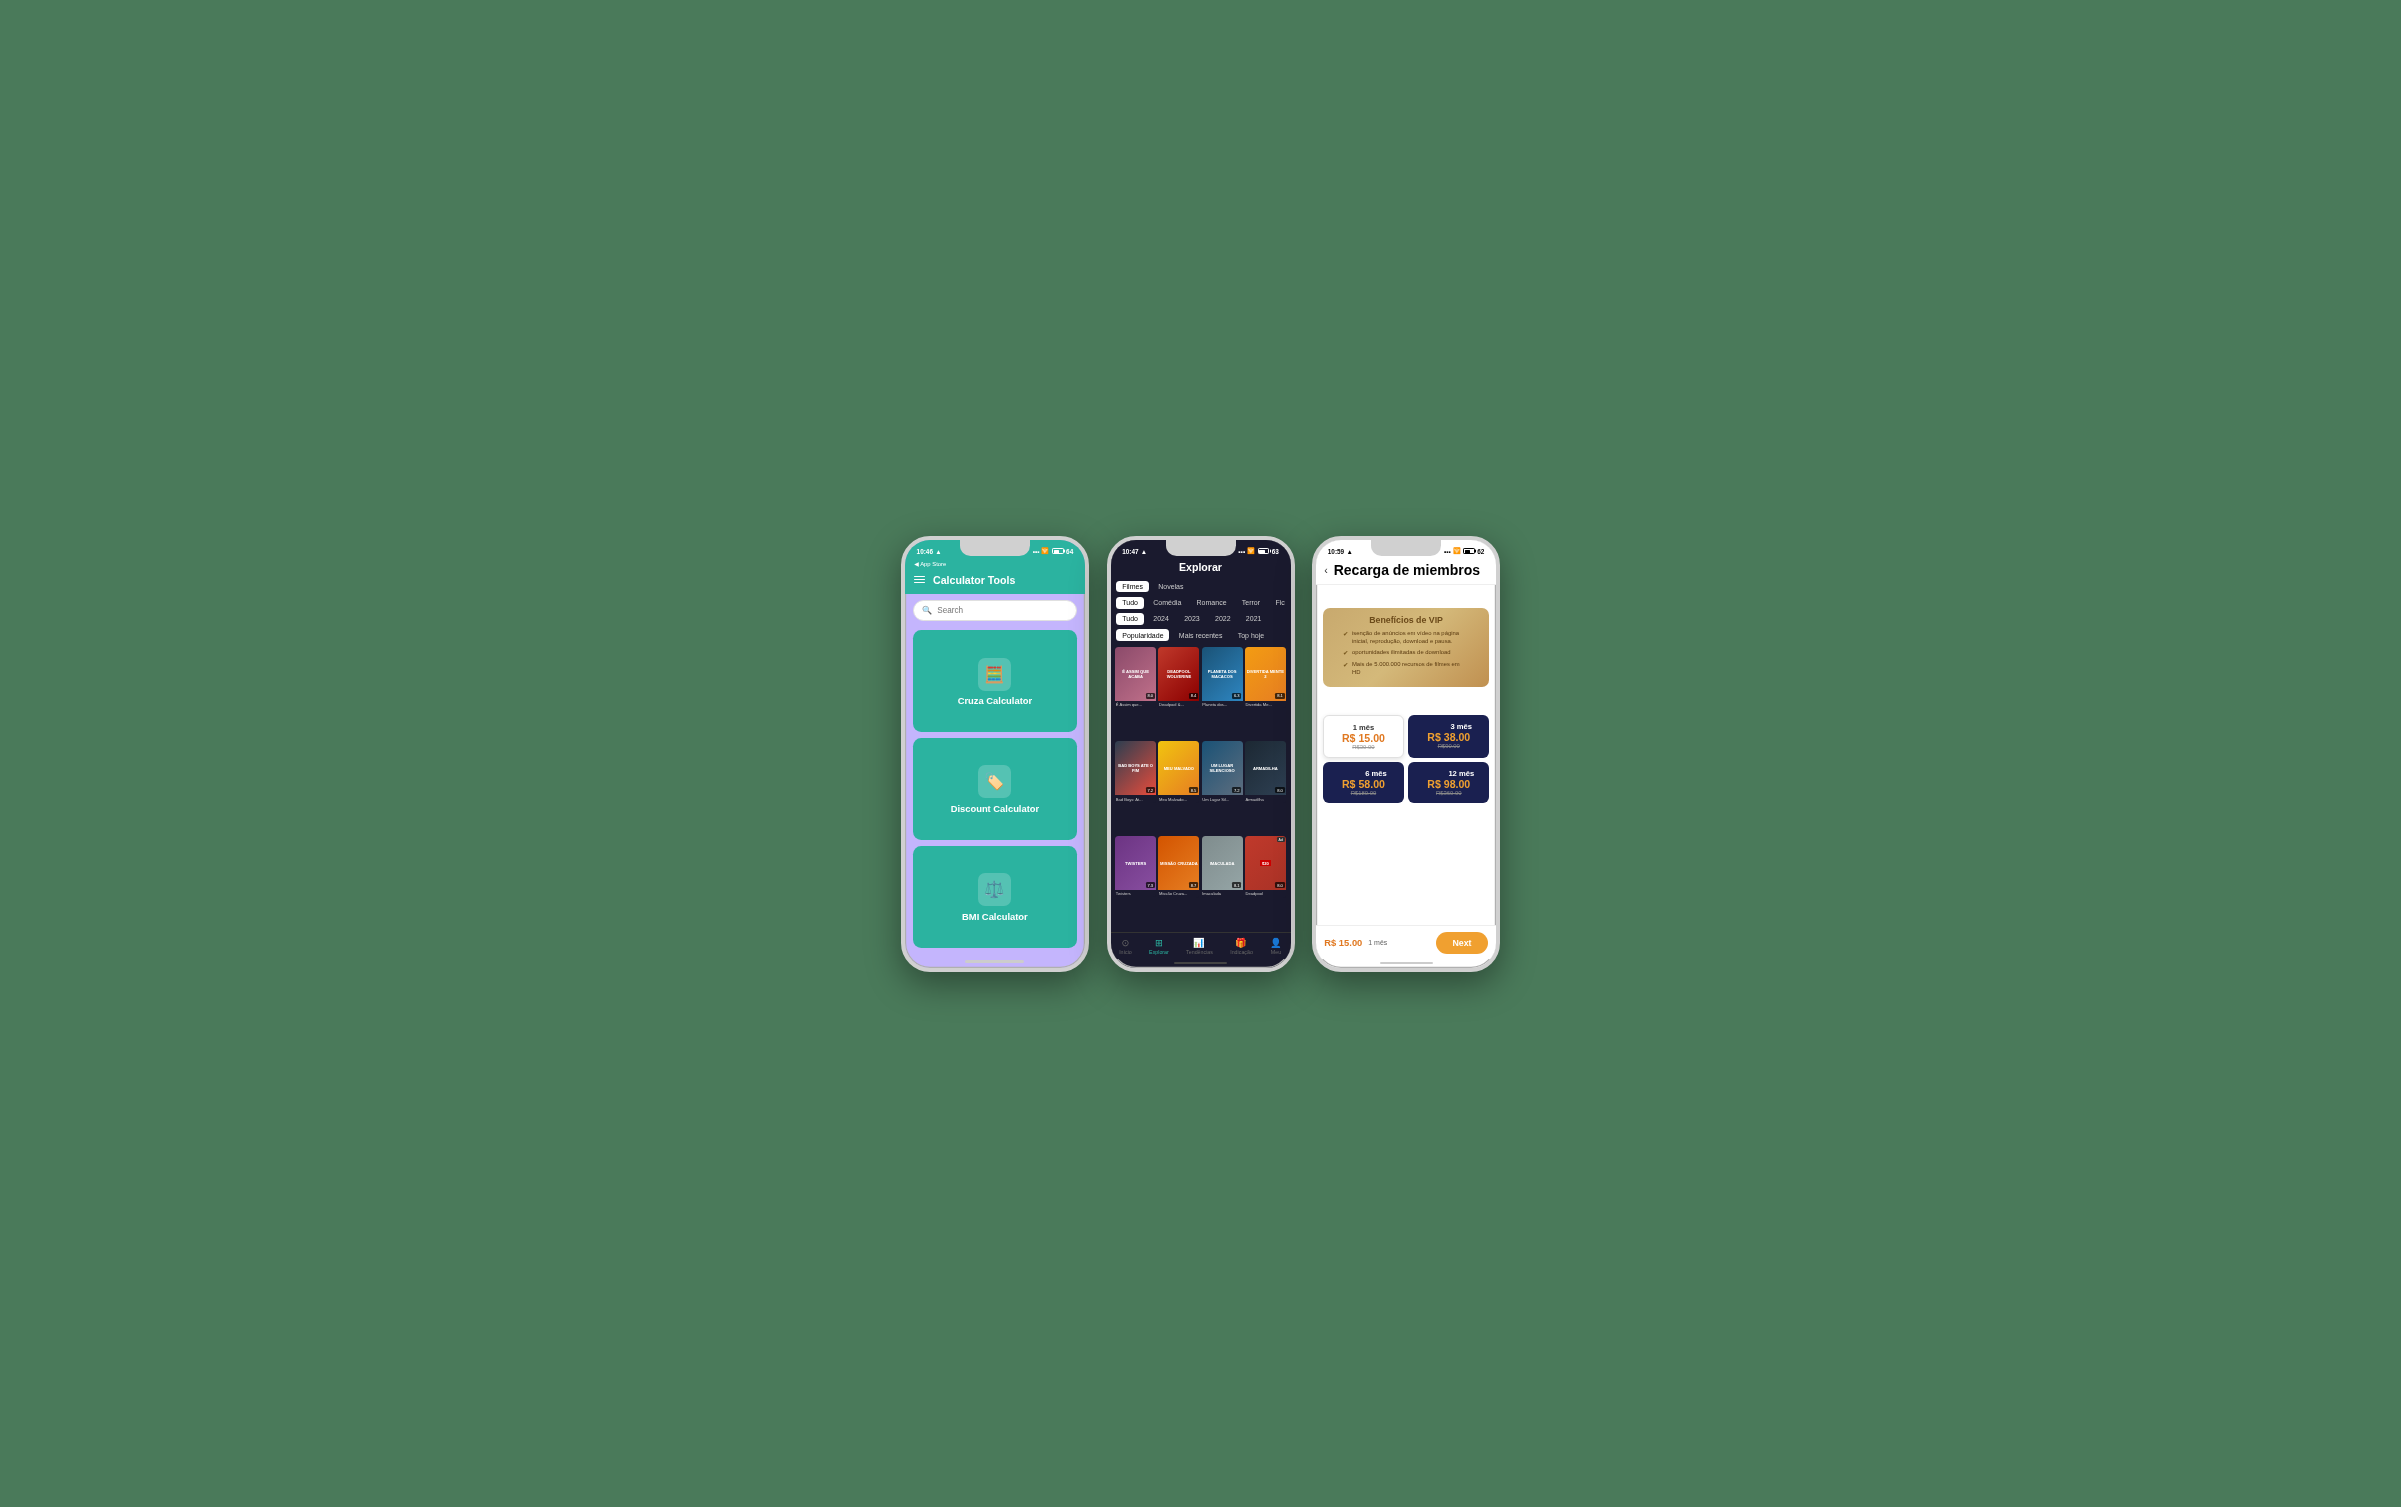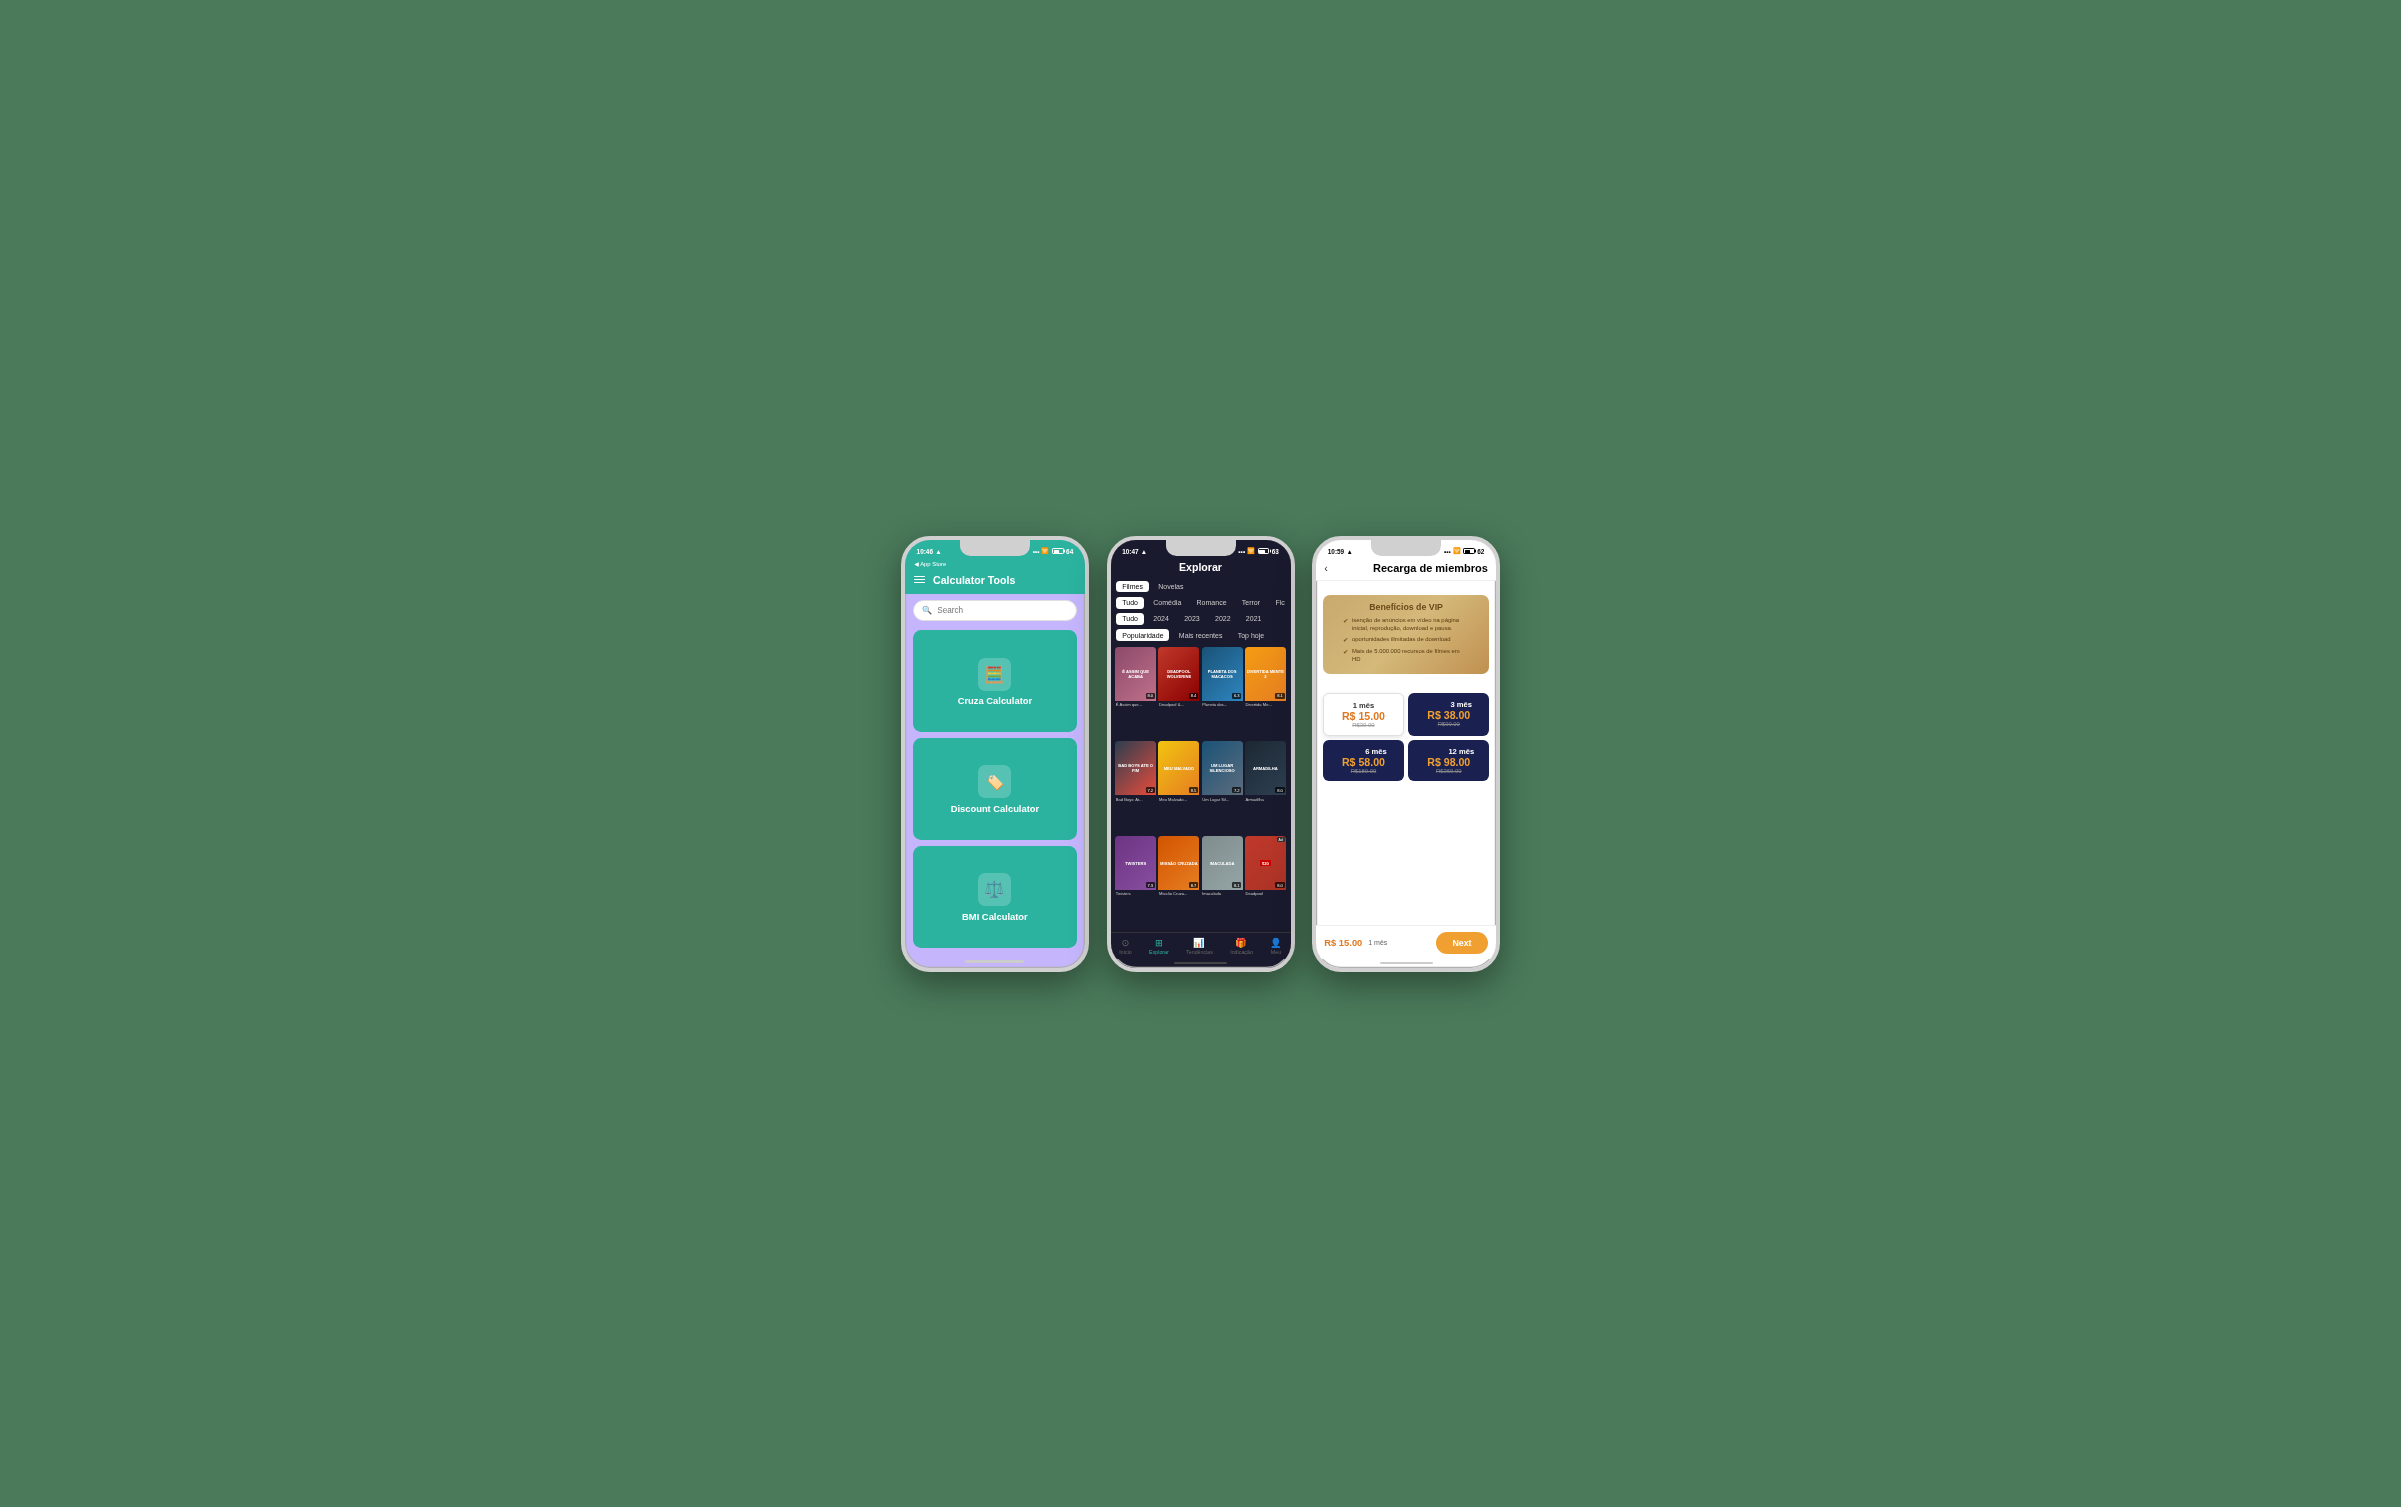--- a/index.html
+++ b/index.html
@@ -259,26 +259,26 @@
     .phone-3-header {
       background: #fff;
       display: flex;
       align-items: center;
       padding: 2.3px 8.2px 5.9px;
       border-bottom: 0.6px solid #eee;
       flex-shrink: 0;
     }
     .back-btn { color: #333; font-size: 10.6px; cursor: pointer; padding-right: 5.9px; }
     .phone-3-header h1 {
-      flex: 1; text-align: right;
-      font-size: 11px; font-weight: 700;
+      flex: 1; text-align: left;
+      font-size: 14px; font-weight: 700;
       color: #000;
     }
     .vip-card {
-      margin: 14px 7px;
+      margin: 23px 7px;
       background: linear-gradient(135deg, #c8a96e, #d4b97a, #c09050);
       border-radius: 7px;
       padding: 7px 20px;
       flex-shrink: 0;
     }
     .vip-card-title {
       text-align: center;
       font-size: 8.8px;
       font-weight: 700;
       color: #6b4a1a;

